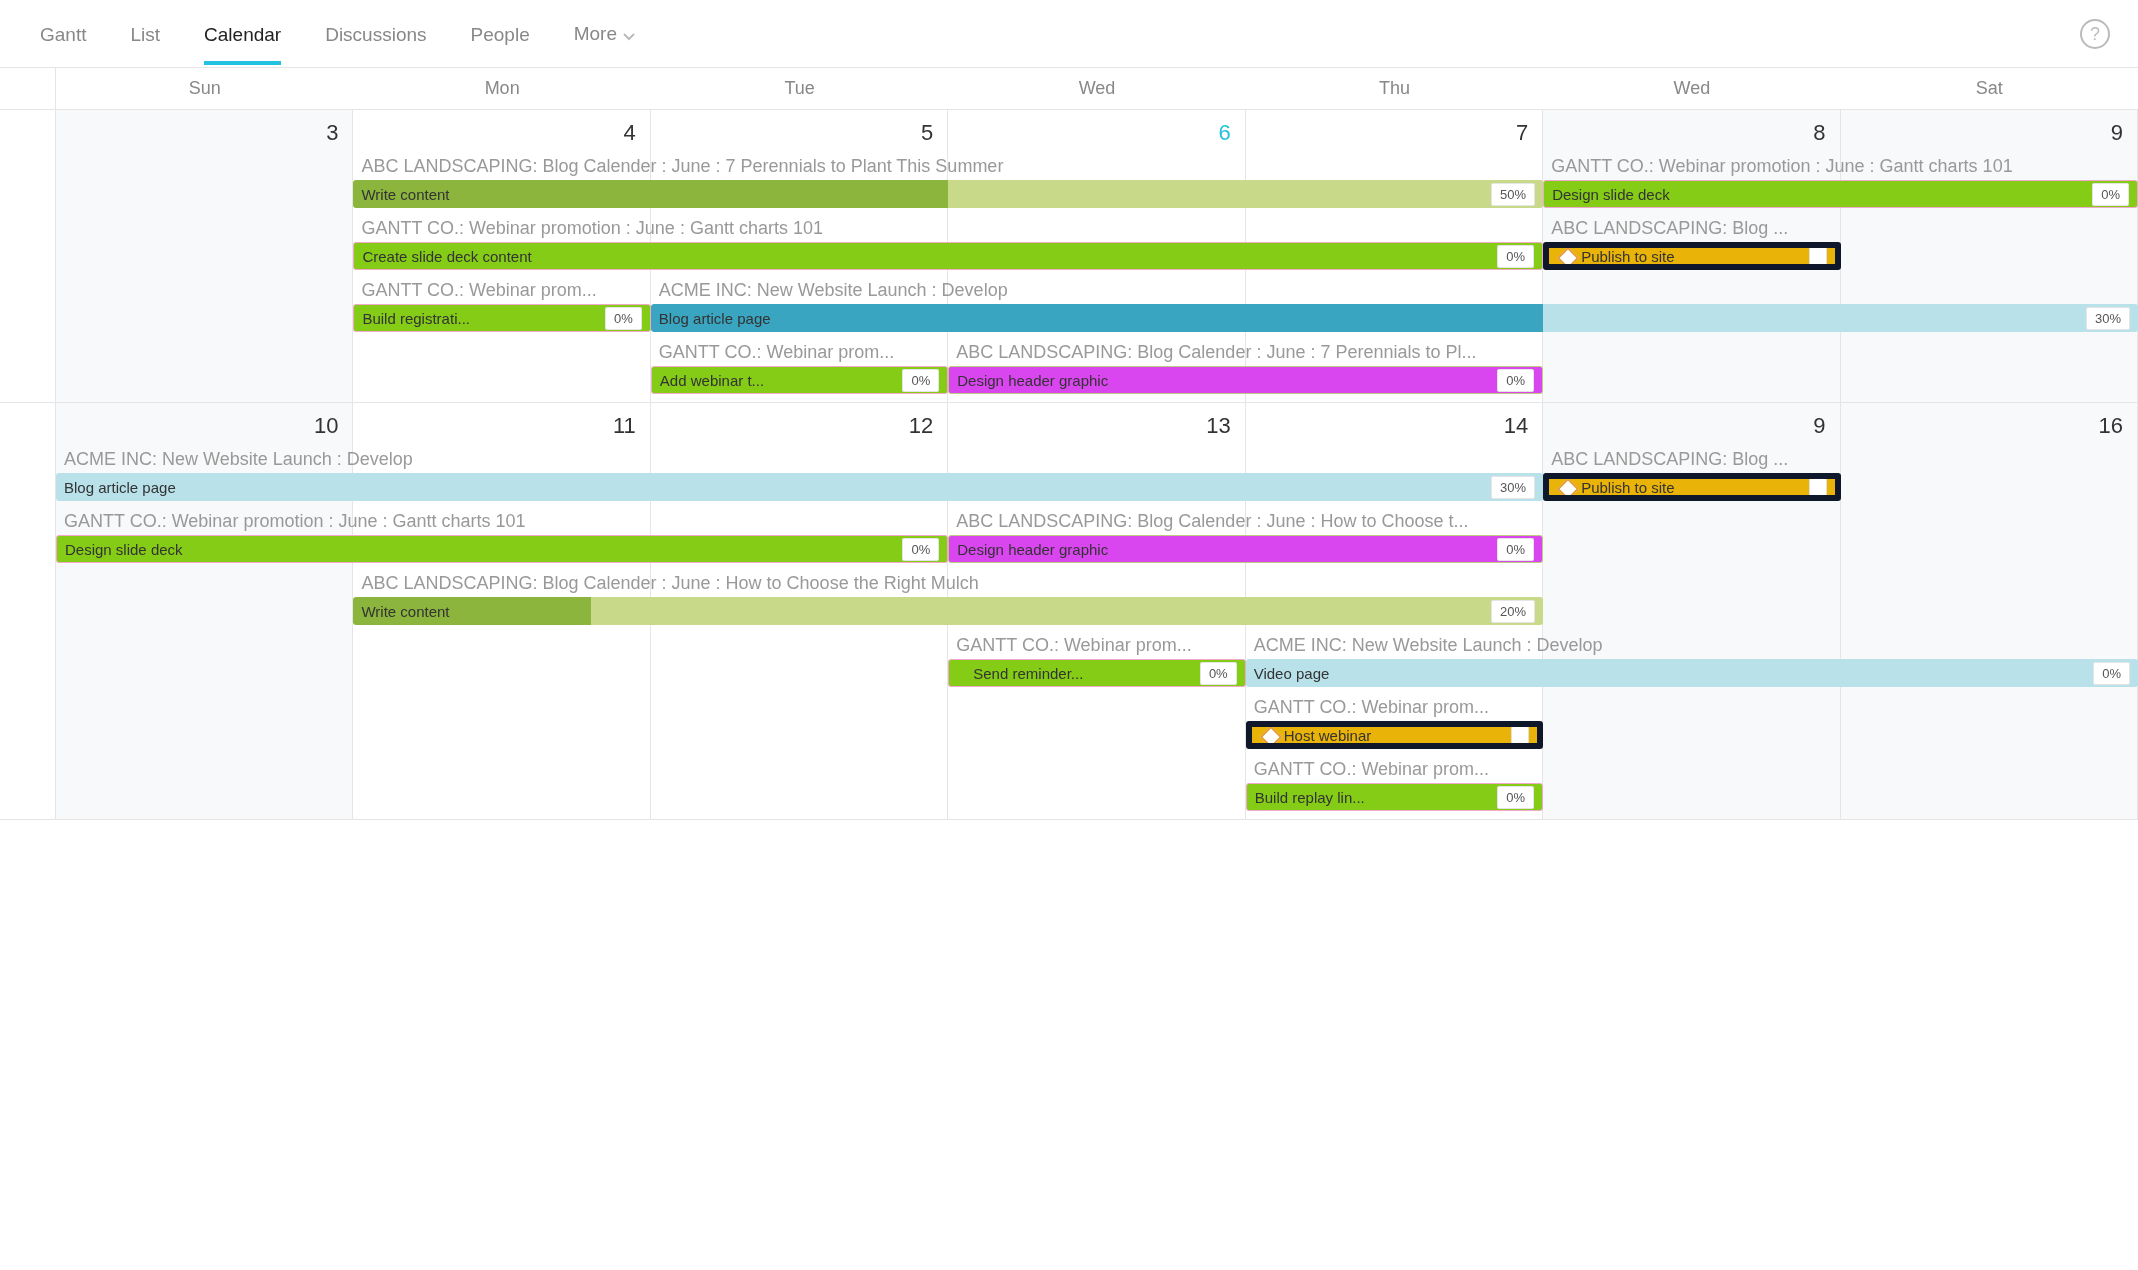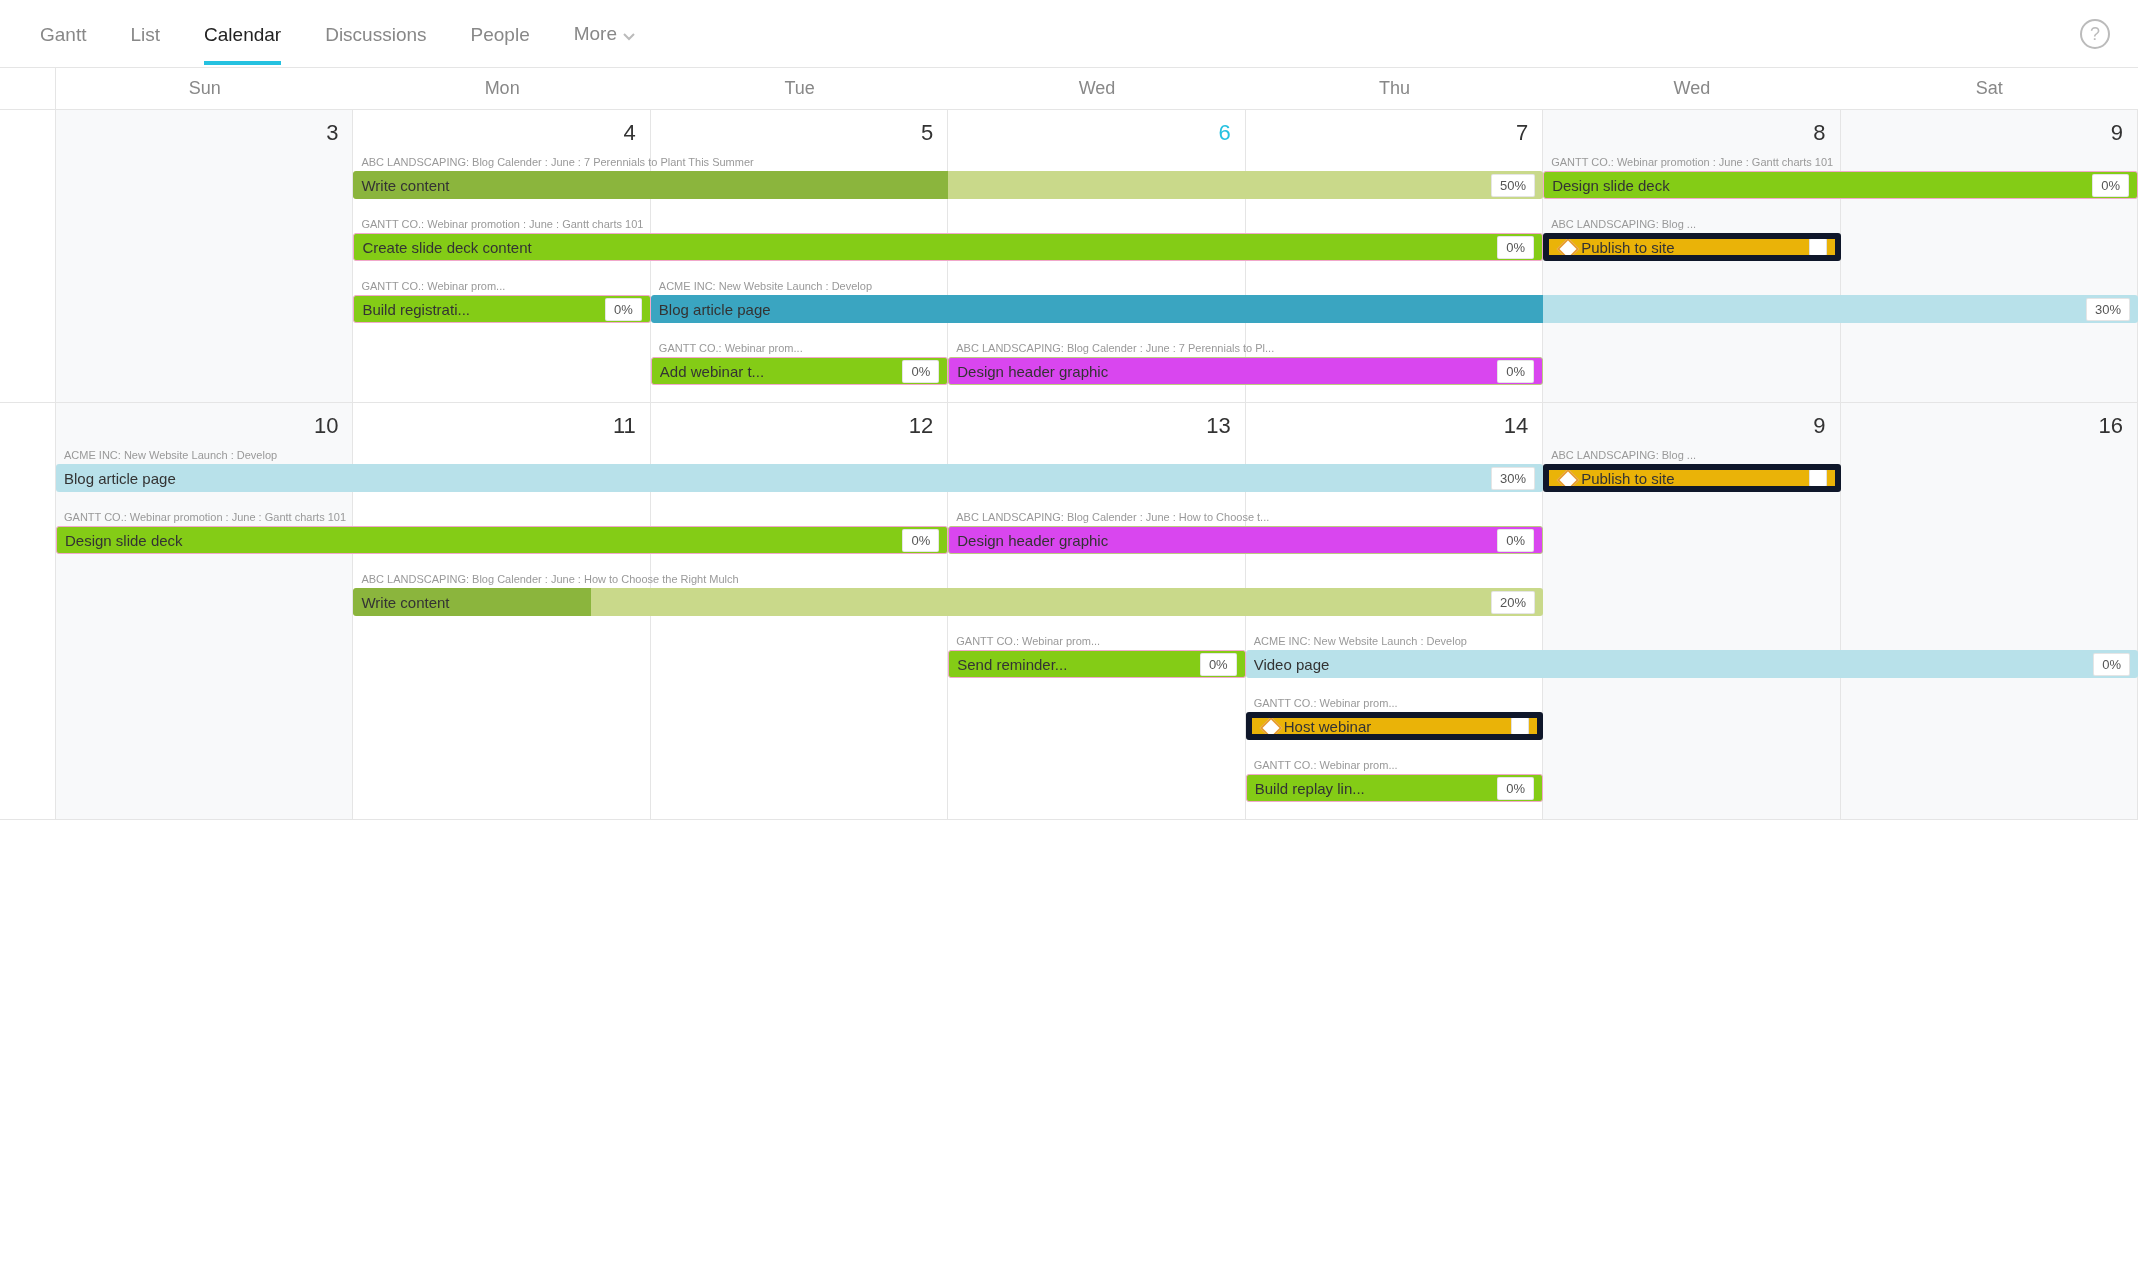--- a/index.html
+++ b/index.html
@@ -97,21 +97,21 @@
     position: relative;
   }
   .rows { position: relative; }
   .eventrow { position: relative; height: 62px; }
   .event {
     position: absolute;
     top: 0;
     bottom: 6px;
   }
   .event .caption {
-    font-size: 11px;
+    font-size: 18px;
     color: #999;
     white-space: nowrap;
     overflow: hidden;
     text-overflow: ellipsis;
     padding: 2px 8px 3px 8px;
   }
   .bar {
     height: 28px;
     border-radius: 3px;
     display: flex;
@@ -356,21 +356,21 @@
                 <div class="twotone c-green-dark" style="width: 20%;"></div>
                 <span class="title" style="position: relative;">Write content</span>
                 <span class="pct" style="position: relative;">20%</span>
               </div>
             </div>
           </div>
           <div class="eventrow">
             <div class="event" style="left: 42.8571%; width: 14.2857%;">
               <div class="caption">GANTT CO.: Webinar prom...</div>
               <div class="bar c-pink-light">
-                <span class="title" style="position: relative;">Send reminder...</span>
+                <span class="title" style="position: relative; margin-left: 16px;">Send reminder...</span>
                 <span class="pct" style="position: relative;">0%</span>
               </div>
             </div>
             <div class="event" style="left: 57.1429%; width: 42.8571%;">
               <div class="caption">ACME INC: New Website Launch : Develop</div>
               <div class="bar c-blue-light">
                 <span class="title" style="position: relative;">Video page</span>
                 <span class="pct" style="position: relative;">0%</span>
               </div>
             </div>

